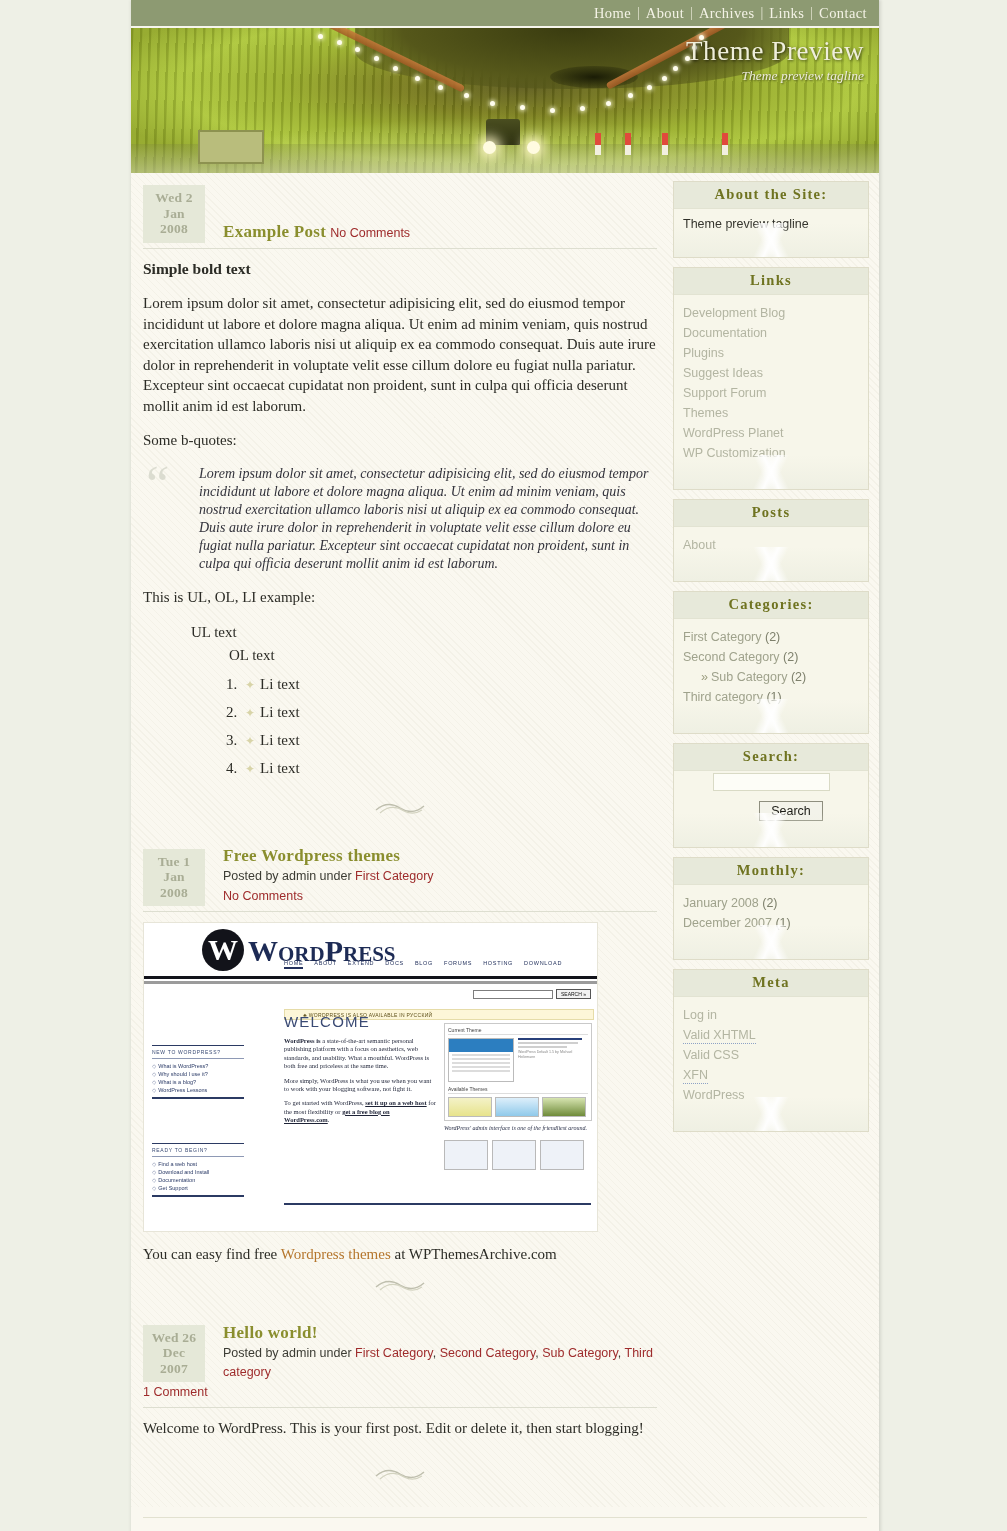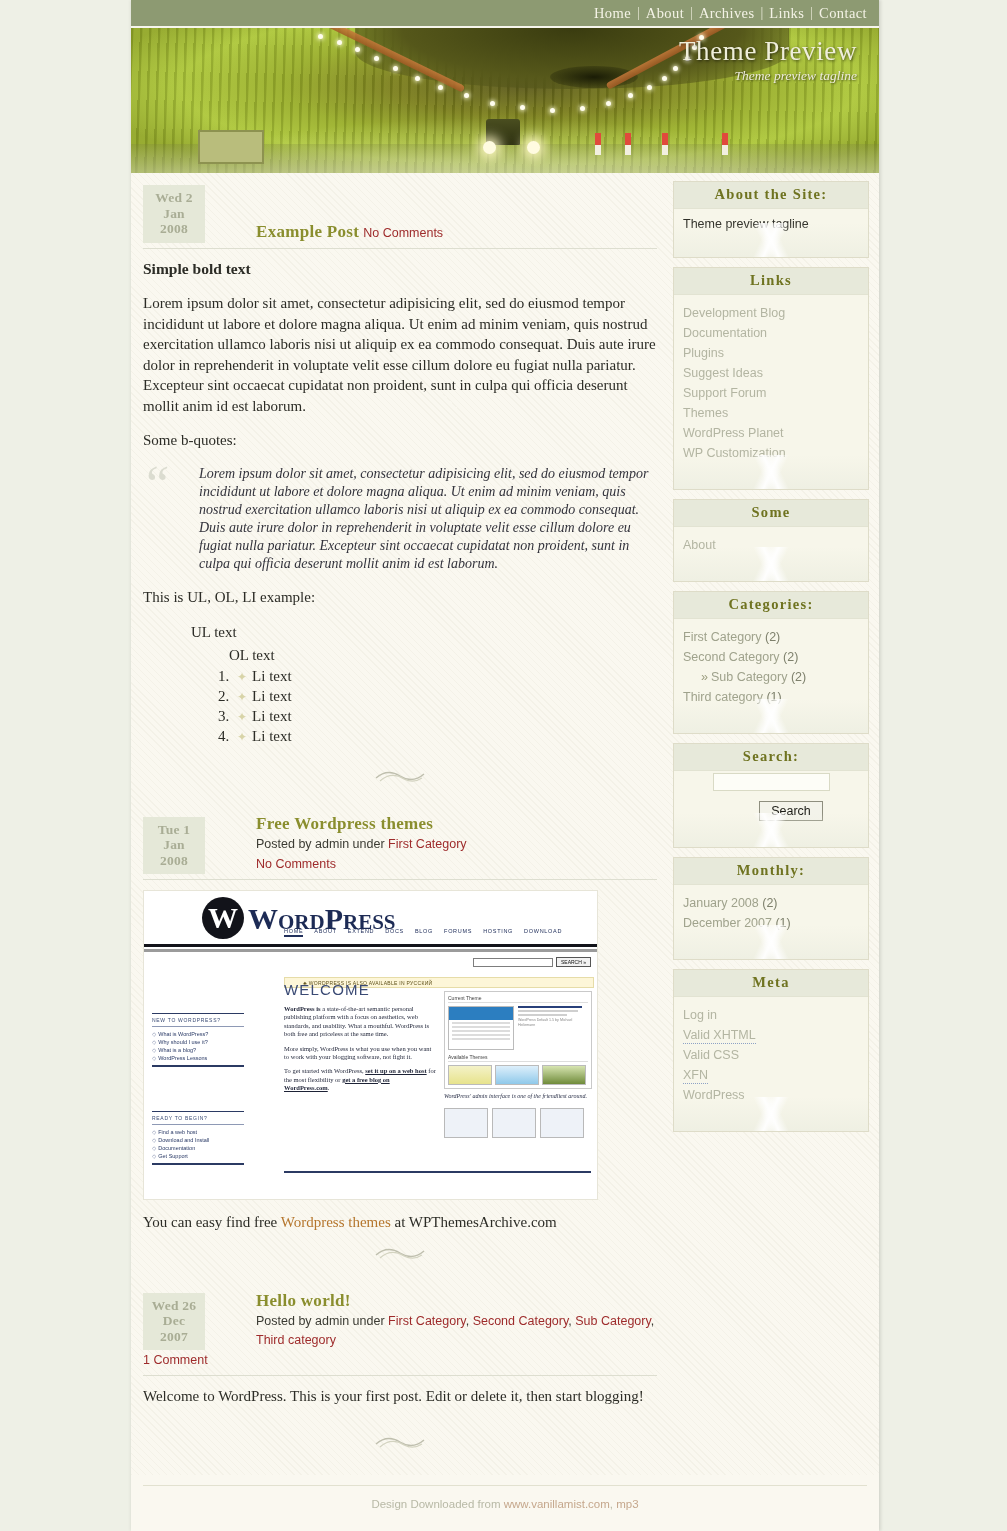--- a/index.html
+++ b/index.html
@@ -85,21 +85,21 @@
   }
   #banner .post {
     position:absolute; bottom:8%; width:6px; height:22px;
     background:linear-gradient(180deg,#e04a3c 0 55%, #f2efe0 55% 100%);
   }
   #banner .sign {
     position:absolute; left:9%; bottom:6%; width:66px; height:34px;
     background:#b9bd7c; border:2px solid #8d9250;
   }
   #banner .bannertext {
-    position:absolute; right:22px; top:8px; text-align:right; z-index:4;
+    position:absolute; right:15px; top:8px; text-align:right; z-index:4;
   }
   #banner .site-title {
     font-size:27px; color:#efeeda; letter-spacing:.6px;
     font-family:"Liberation Serif", serif;
     text-shadow:1px 1px 3px rgba(0,0,0,.6);
   }
   #banner .site-tagline {
     font-size:13.5px; font-style:italic; color:#eceadb; margin-top:1px;
     text-shadow:1px 1px 2px rgba(0,0,0,.55);
   }
@@ -116,21 +116,21 @@
 
   
   .post { margin-bottom:6px; }
   .post-head { display:flex; align-items:flex-end; padding-top:4px; }
   .datebox {
     width:62px; min-height:52px; background:#e5e8d8;
     text-align:center; color:#a9ad95; font-size:13.5px; line-height:15.5px;
     padding:5px 2px 6px 2px; font-family:"Liberation Serif", serif;
     font-weight:bold; letter-spacing:.2px; flex:none;
   }
-  .post-headtext { padding-left:18px; flex:1; padding-top:1px;margin-left:33px; }
+  .post-headtext { padding-left:18px; flex:1; padding-top:1px; }
   .post-title {
     font-size:17px; font-weight:bold; color:#8a8e2e;
     font-family:"Liberation Serif", serif; letter-spacing:.3px;
     line-height:20px; cursor:pointer;
   }
   .post-meta {
     font-family:"Liberation Sans", sans-serif;
     font-size:12.5px; color:#3b3b33; line-height:19px; margin-top:1px;
   }
   .post-meta a, .cat-link { color:#9e2b2b; text-decoration:none; cursor:pointer; }
@@ -147,21 +147,21 @@
     font-style:italic; font-size:14px; line-height:18px; color:#33333c;
   }
   blockquote .bq-mark {
     position:absolute; left:-48px; top:-6px; font-size:52px;
     color:#dbdcd0; font-family:"Liberation Serif", serif; line-height:1;
   }
   .ul-wrap { margin:0 0 8px 0; }
   .ul-text { margin-left:48px; font-size:15px; line-height:23px; }
   .ol-text { margin-left:86px; font-size:15px; line-height:23px; }
   ol.demo { margin:0 0 0 66px; padding:0 0 0 24px; font-size:15px; line-height:19px; }
-  ol.demo li { margin:0; padding:0 0 0 4px; }
+  ol.demo li { margin:8px; padding:0 0 0 4px; }
   ol.demo li .bullet { color:#d8d4a8; font-size:12px; padding-right:5px; }
   .divider-orn { text-align:center; padding:14px 0 18px 0; }
   .divider-orn svg { display:block; margin:0 auto; }
 
   
   .wpshot {
     width:455px; height:310px; background:#fff; border:1px solid #e7e5d8;
     position:relative; overflow:hidden; margin:4px 0 0 0;
     font-family:"Liberation Sans", sans-serif; color:#1f2a44;
   }
@@ -563,21 +563,21 @@
           <a class="w-link">Plugins</a>
           <a class="w-link">Suggest Ideas</a>
           <a class="w-link">Support Forum</a>
           <a class="w-link">Themes</a>
           <a class="w-link">WordPress Planet</a>
           <a class="w-link">WP Customization</a>
         </div>
       </div>
 
       <div class="widget">
-        <div class="widget-title">Some</div>
+        <div class="widget-title">Posts</div>
         <div class="widget-body">
           <a class="w-link">About</a>
         </div>
       </div>
 
       <div class="widget">
         <div class="widget-title">Categories:</div>
         <div class="widget-body">
           <div class="w-cat"><span>First Category</span> <span class="cnt">(2)</span></div>
           <div class="w-cat"><span>Second Category</span> <span class="cnt">(2)</span></div>

